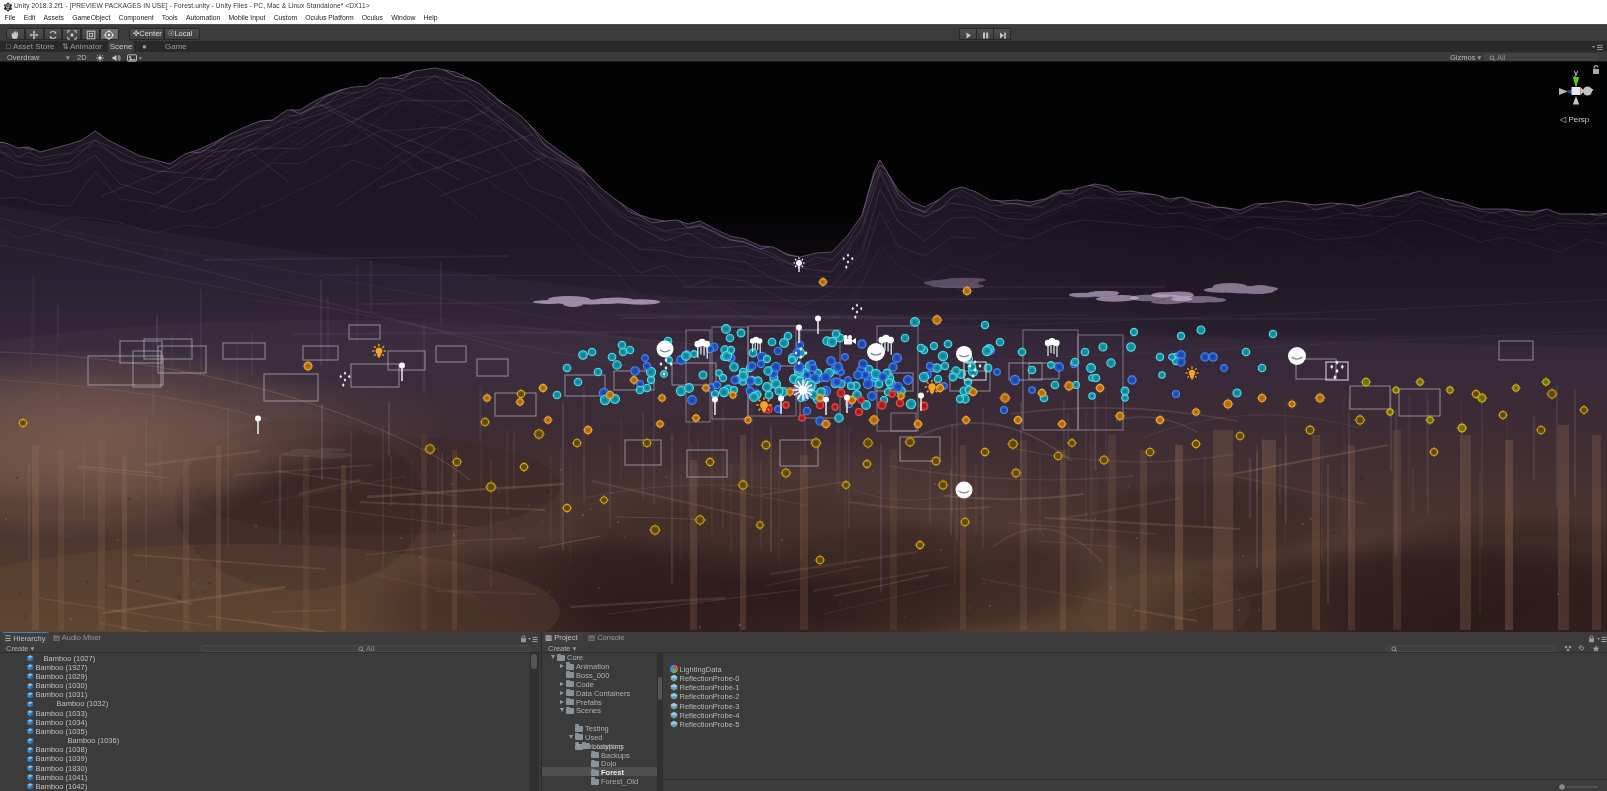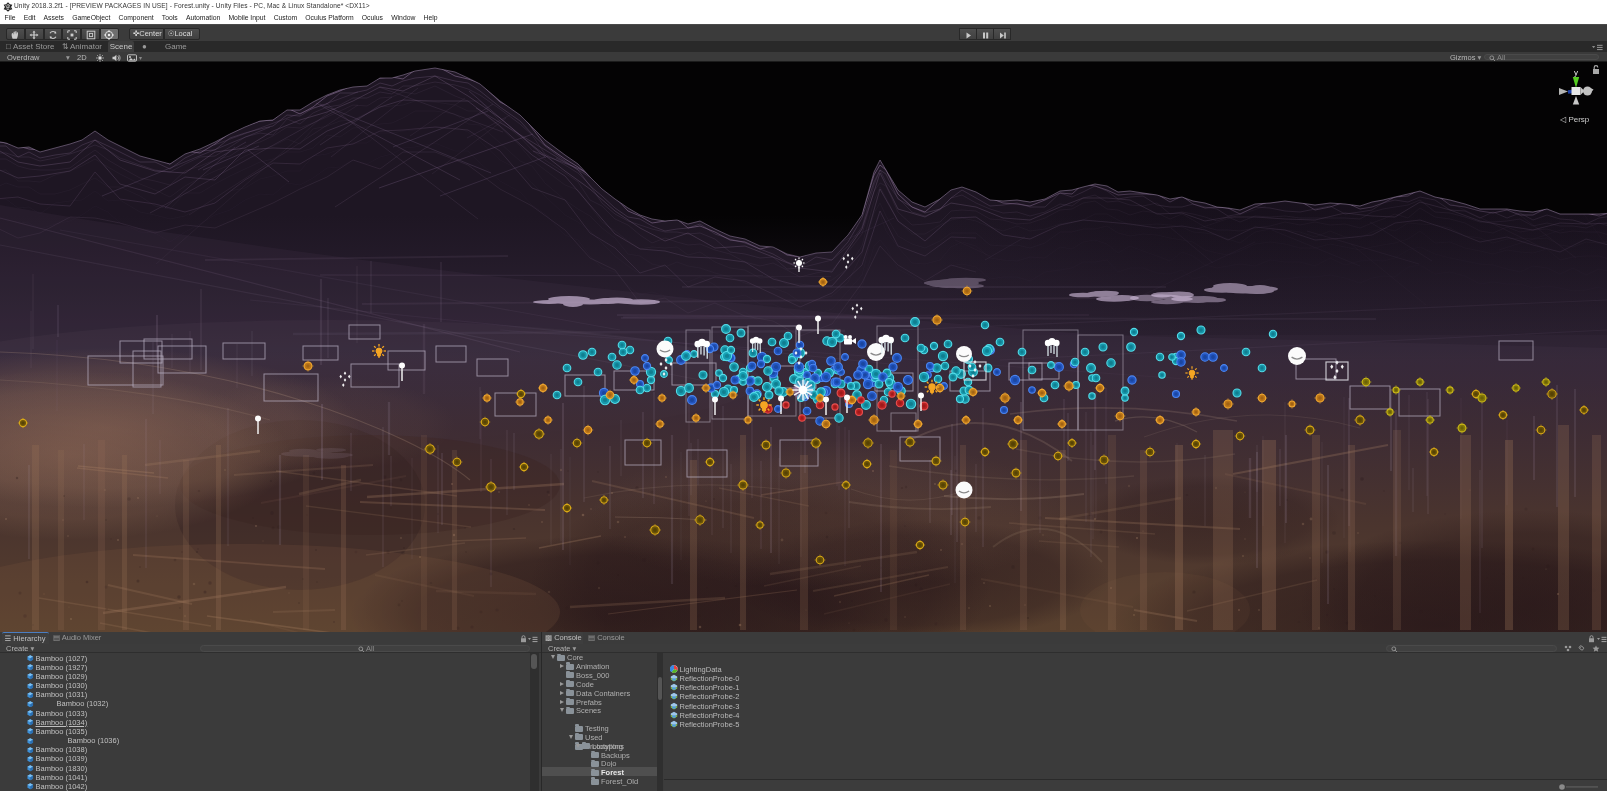--- a/index.html
+++ b/index.html
@@ -2629,21 +2629,21 @@
         <span style="position:absolute;left:358px;top:1px;"><svg width="7" height="7" viewBox="0 0 7 7" style="vertical-align:middle;">
             <circle cx="2.8" cy="2.8" r="1.9" fill="none" stroke="#999" stroke-width="0.9"></circle>
             <line x1="4.2" y1="4.2" x2="6" y2="6" stroke="#999" stroke-width="0.9"></line>
           </svg></span>
         <span style="position:absolute;left:366px;top:0.5px;color:#8a8a8a;">All</span>
       </div>
  <div class="row" style="left:27px;top:21.6px;"><svg class="cube" viewBox="0 0 10 10">
           <path d="M5,0.5 L9.3,2.7 L9.3,7.3 L5,9.5 L0.7,7.3 L0.7,2.7 Z" fill="#3d8fd6"></path>
           <path d="M5,0.5 L9.3,2.7 L5,4.9 L0.7,2.7 Z" fill="#7ec0f0"></path>
           <path d="M5,4.9 L9.3,2.7 L9.3,7.3 L5,9.5 Z" fill="#2a6eb0"></path>
-        </svg><span style="color:#c0c0c0;">Bamboo (1027)</span></div>
+        </svg><span style="color:#c0c0c0;margin-left:8px;">Bamboo (1027)</span></div>
  <div class="row" style="left:27px;top:30.8px;"><svg class="cube" viewBox="0 0 10 10">
           <path d="M5,0.5 L9.3,2.7 L9.3,7.3 L5,9.5 L0.7,7.3 L0.7,2.7 Z" fill="#3d8fd6"></path>
           <path d="M5,0.5 L9.3,2.7 L5,4.9 L0.7,2.7 Z" fill="#7ec0f0"></path>
           <path d="M5,4.9 L9.3,2.7 L9.3,7.3 L5,9.5 Z" fill="#2a6eb0"></path>
         </svg><span style="color:#c0c0c0;">Bamboo (1927)</span></div>
  <div class="row" style="left:27px;top:39.9px;"><svg class="cube" viewBox="0 0 10 10">
           <path d="M5,0.5 L9.3,2.7 L9.3,7.3 L5,9.5 L0.7,7.3 L0.7,2.7 Z" fill="#3d8fd6"></path>
           <path d="M5,0.5 L9.3,2.7 L5,4.9 L0.7,2.7 Z" fill="#7ec0f0"></path>
           <path d="M5,4.9 L9.3,2.7 L9.3,7.3 L5,9.5 Z" fill="#2a6eb0"></path>
         </svg><span style="color:#c0c0c0;">Bamboo (1029)</span></div>
@@ -2664,21 +2664,21 @@
         </svg><span style="color:#c0c0c0;margin-left:21px;">Bamboo (1032)</span></div>
  <div class="row" style="left:27px;top:76.6px;"><svg class="cube" viewBox="0 0 10 10">
           <path d="M5,0.5 L9.3,2.7 L9.3,7.3 L5,9.5 L0.7,7.3 L0.7,2.7 Z" fill="#3d8fd6"></path>
           <path d="M5,0.5 L9.3,2.7 L5,4.9 L0.7,2.7 Z" fill="#7ec0f0"></path>
           <path d="M5,4.9 L9.3,2.7 L9.3,7.3 L5,9.5 Z" fill="#2a6eb0"></path>
         </svg><span style="color:#c0c0c0;">Bamboo (1033)</span></div>
  <div class="row" style="left:27px;top:85.7px;"><svg class="cube" viewBox="0 0 10 10">
           <path d="M5,0.5 L9.3,2.7 L9.3,7.3 L5,9.5 L0.7,7.3 L0.7,2.7 Z" fill="#3d8fd6"></path>
           <path d="M5,0.5 L9.3,2.7 L5,4.9 L0.7,2.7 Z" fill="#7ec0f0"></path>
           <path d="M5,4.9 L9.3,2.7 L9.3,7.3 L5,9.5 Z" fill="#2a6eb0"></path>
-        </svg><span style="color:#c0c0c0;text-decoration:underline;">Bamboo (1034)</span></div>
+        </svg><span style="color:#c0c0c0;">Bamboo (1034)</span></div>
  <div class="row" style="left:27px;top:94.9px;"><svg class="cube" viewBox="0 0 10 10">
           <path d="M5,0.5 L9.3,2.7 L9.3,7.3 L5,9.5 L0.7,7.3 L0.7,2.7 Z" fill="#3d8fd6"></path>
           <path d="M5,0.5 L9.3,2.7 L5,4.9 L0.7,2.7 Z" fill="#7ec0f0"></path>
           <path d="M5,4.9 L9.3,2.7 L9.3,7.3 L5,9.5 Z" fill="#2a6eb0"></path>
         </svg><span style="color:#c0c0c0;">Bamboo (1035)</span></div>
  <div class="row" style="left:27px;top:104.0px;"><svg class="cube" viewBox="0 0 10 10">
           <path d="M5,0.5 L9.3,2.7 L9.3,7.3 L5,9.5 L0.7,7.3 L0.7,2.7 Z" fill="#3d8fd6"></path>
           <path d="M5,0.5 L9.3,2.7 L5,4.9 L0.7,2.7 Z" fill="#7ec0f0"></path>
           <path d="M5,4.9 L9.3,2.7 L9.3,7.3 L5,9.5 Z" fill="#2a6eb0"></path>
         </svg><span style="color:#c0c0c0;padding-left:32px;">Bamboo (1036)</span></div>
@@ -2704,21 +2704,21 @@
         </svg><span style="color:#c0c0c0;">Bamboo (1041)</span></div>
  <div class="row" style="left:27px;top:149.8px;"><svg class="cube" viewBox="0 0 10 10">
           <path d="M5,0.5 L9.3,2.7 L9.3,7.3 L5,9.5 L0.7,7.3 L0.7,2.7 Z" fill="#3d8fd6"></path>
           <path d="M5,0.5 L9.3,2.7 L5,4.9 L0.7,2.7 Z" fill="#7ec0f0"></path>
           <path d="M5,4.9 L9.3,2.7 L9.3,7.3 L5,9.5 Z" fill="#2a6eb0"></path>
         </svg><span style="color:#c0c0c0;">Bamboo (1042)</span></div>
  <div class="scroll" style="left:529.5px;top:21px;width:9px;height:138px;"></div>
  <div class="thumb" style="left:531px;top:22px;width:6px;height:15px;"></div>
  </div>
  <div id="proj">
- <div class="ptab" style="left:0;width:41px;"><span style="margin-left:3px;">▩ Console</span></div>
+ <div class="ptab" style="left:0;width:41px;"><span style="margin-left:3px;">▩ Project</span></div>
  <div class="ptabbar" style="left:46px;">
         <span style="position:absolute;left:0;top:1px;color:#9a9a9a;white-space:nowrap;">▤ Console</span>
       </div>
  <span style="position:absolute;left:1046px;top:3px;"><svg width="7" height="8" viewBox="0 0 7 8">
           <rect x="1" y="3.2" width="5" height="4" fill="#9a9a9a"></rect>
           <path d="M2,3.2 V2.2 a1.5,1.5 0 0 1 3,0 V3.2" fill="none" stroke="#9a9a9a" stroke-width="1"></path>
         </svg></span>
  <span style="position:absolute;left:1055px;top:3.5px;"><svg width="10" height="7" viewBox="0 0 10 7">
           <path d="M0,2 L3,2 L1.5,4 Z" fill="#9a9a9a"></path>
           <rect x="4.5" y="0.8" width="5" height="1.1" fill="#9a9a9a"></rect>

